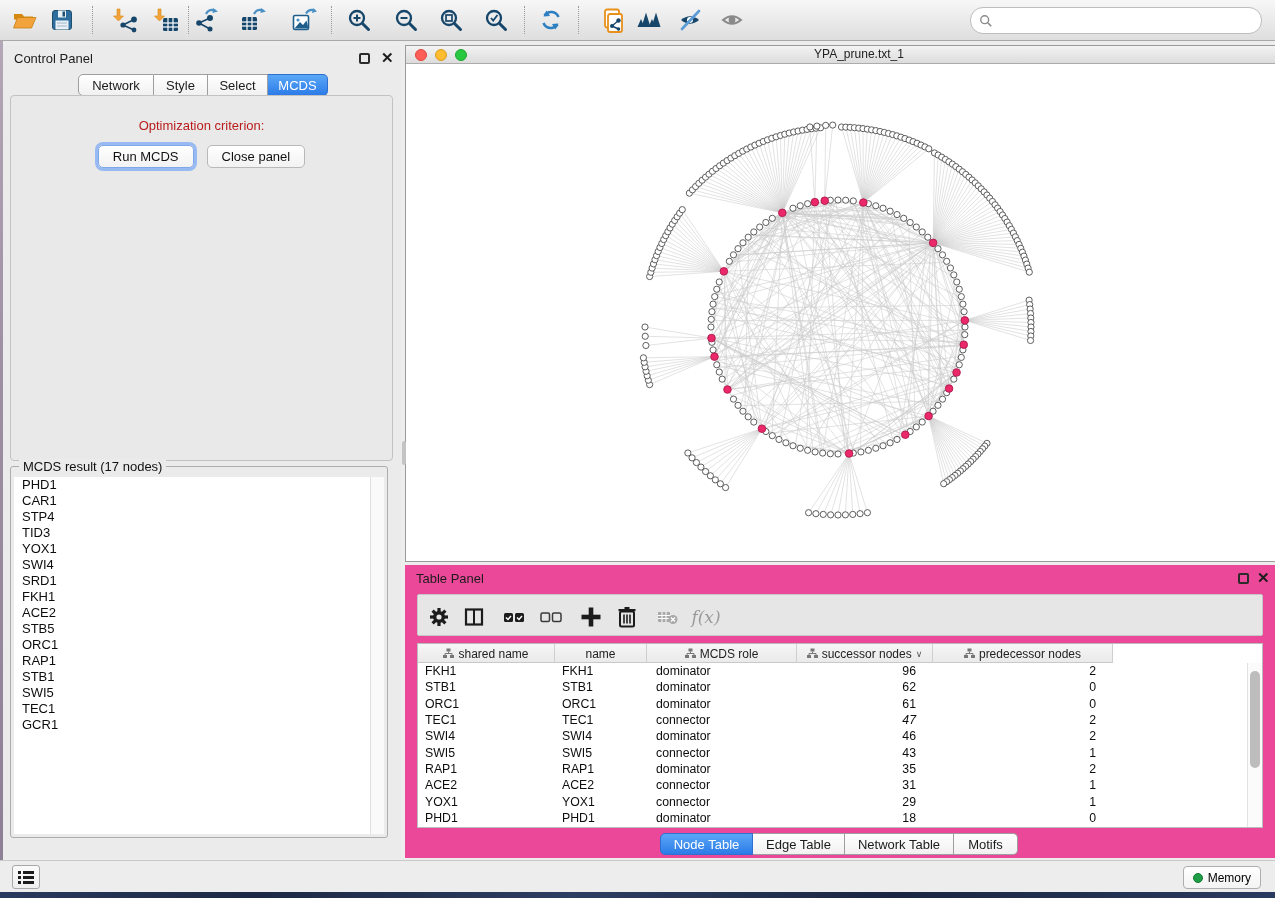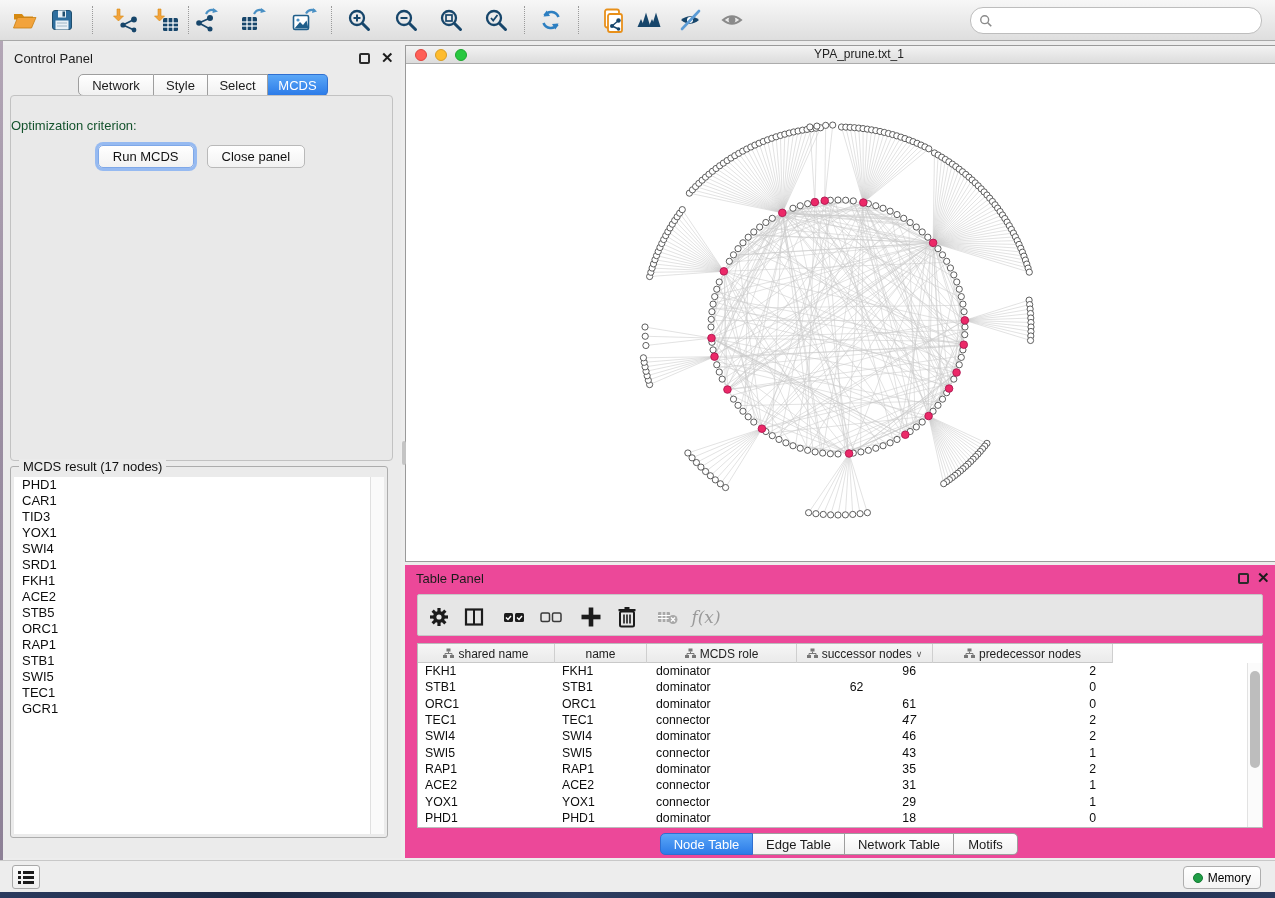--- a/index.html
+++ b/index.html
@@ -33,21 +33,21 @@
 
   .cp-tabs { position:absolute; left:75px; top:29px; height:22px; display:flex; }
   .seg { height:22px; border:1px solid #9E9E9E; border-left:none; background:linear-gradient(#FFFFFF,#F1F1F1);
     font-size:13px; display:flex; align-items:center; justify-content:center; cursor:pointer; color:#1b1b1b; }
   .seg:first-child { border-left:1px solid #9E9E9E; border-radius:5px 0 0 5px; }
   .seg:last-child { border-radius:0 5px 5px 0; }
   .seg.active { background:linear-gradient(#5AA7F7,#2C7BE8); color:#fff; border-color:#2F6FD0; }
 
   .cp-content { position:absolute; left:7px; top:50px; width:383px; height:366px;
     background:#E9E9E9; border:1px solid #C2C2C2; border-radius:4px; }
-  .opt-label { margin-top:22px; font-size:13px; color:#14532d; }
+  .opt-label { text-align:center; margin-top:22px; font-size:13px; color:#b91c1c; }
   .dropdown { position:relative; margin:9px auto 0 auto; width:312px; height:23px; background:#fff;
     border:1px solid #B5B5B5; border-radius:5px; cursor:pointer; display:flex; align-items:center; }
   .dropdown .val { font-size:13px; padding-left:9px; color:#111; }
   .dd-stepper { position:absolute; right:1px; top:1px; width:20px; height:19px; border-radius:3px;
     background:linear-gradient(#6CB0F8,#2D7BE8); display:flex; flex-direction:column; align-items:center; justify-content:center; gap:2px; }
   .dd-up { width:0; height:0; border-left:4px solid transparent; border-right:4px solid transparent; border-bottom:5px solid #fff; }
   .dd-down { width:0; height:0; border-left:4px solid transparent; border-right:4px solid transparent; border-top:5px solid #fff; }
   .btn-row { display:flex; justify-content:center; gap:13px; margin-top:12px; }
   .mac-btn { height:23px; padding:0 14px; font-size:13px; font-family:"Liberation Sans",sans-serif; color:#111;
     background:linear-gradient(#FFFFFF,#F2F2F2); border:1px solid #B9B9B9; border-radius:5px; cursor:pointer; }
@@ -283,20 +283,21 @@
       <button class="mac-btn">Close panel</button>
     </div>
   </div>
 
   <div class="groupbox">
     <span class="group-legend">MCDS result (17 nodes)</span>
     <div class="mcds-list">
       <div>
           <div class="mcds-item">PHD1</div>
           <div class="mcds-item">CAR1</div>
+          <div class="mcds-item">STP4</div>
           <div class="mcds-item">TID3</div>
           <div class="mcds-item">YOX1</div>
           <div class="mcds-item">SWI4</div>
           <div class="mcds-item">SRD1</div>
           <div class="mcds-item">FKH1</div>
           <div class="mcds-item">ACE2</div>
           <div class="mcds-item">STB5</div>
           <div class="mcds-item">ORC1</div>
           <div class="mcds-item">RAP1</div>
           <div class="mcds-item">STB1</div>
@@ -1148,21 +1149,21 @@
           <div class="td" style="width: 137px; padding-left: 7px;">FKH1</div>
           <div class="td" style="width: 92px; padding-left: 7px;">FKH1</div>
           <div class="td" style="width: 150px; padding-left: 9px;">dominator</div>
           <div class="td num" style="width: 136px; padding-left: 0px; padding-right: 17px;">96</div>
           <div class="td num" style="width: 180px; padding-left: 0px; padding-right: 17px;">2</div>
         </div>
         <div class="trow">
           <div class="td" style="width: 137px; padding-left: 7px;">STB1</div>
           <div class="td" style="width: 92px; padding-left: 7px;">STB1</div>
           <div class="td" style="width: 150px; padding-left: 9px;">dominator</div>
-          <div class="td num" style="width: 136px; padding-left: 0px; padding-right: 17px; text-align: center;">62</div>
+          <div class="td num" style="width: 136px; padding-left: 0px; padding-right: 17px;">62</div>
           <div class="td num" style="width: 180px; padding-left: 0px; padding-right: 17px;">0</div>
         </div>
         <div class="trow">
           <div class="td" style="width: 137px; padding-left: 7px;">ORC1</div>
           <div class="td" style="width: 92px; padding-left: 7px;">ORC1</div>
           <div class="td" style="width: 150px; padding-left: 9px;">dominator</div>
           <div class="td num" style="width: 136px; padding-left: 0px; padding-right: 17px;">61</div>
           <div class="td num" style="width: 180px; padding-left: 0px; padding-right: 17px;">0</div>
         </div>
         <div class="trow">

